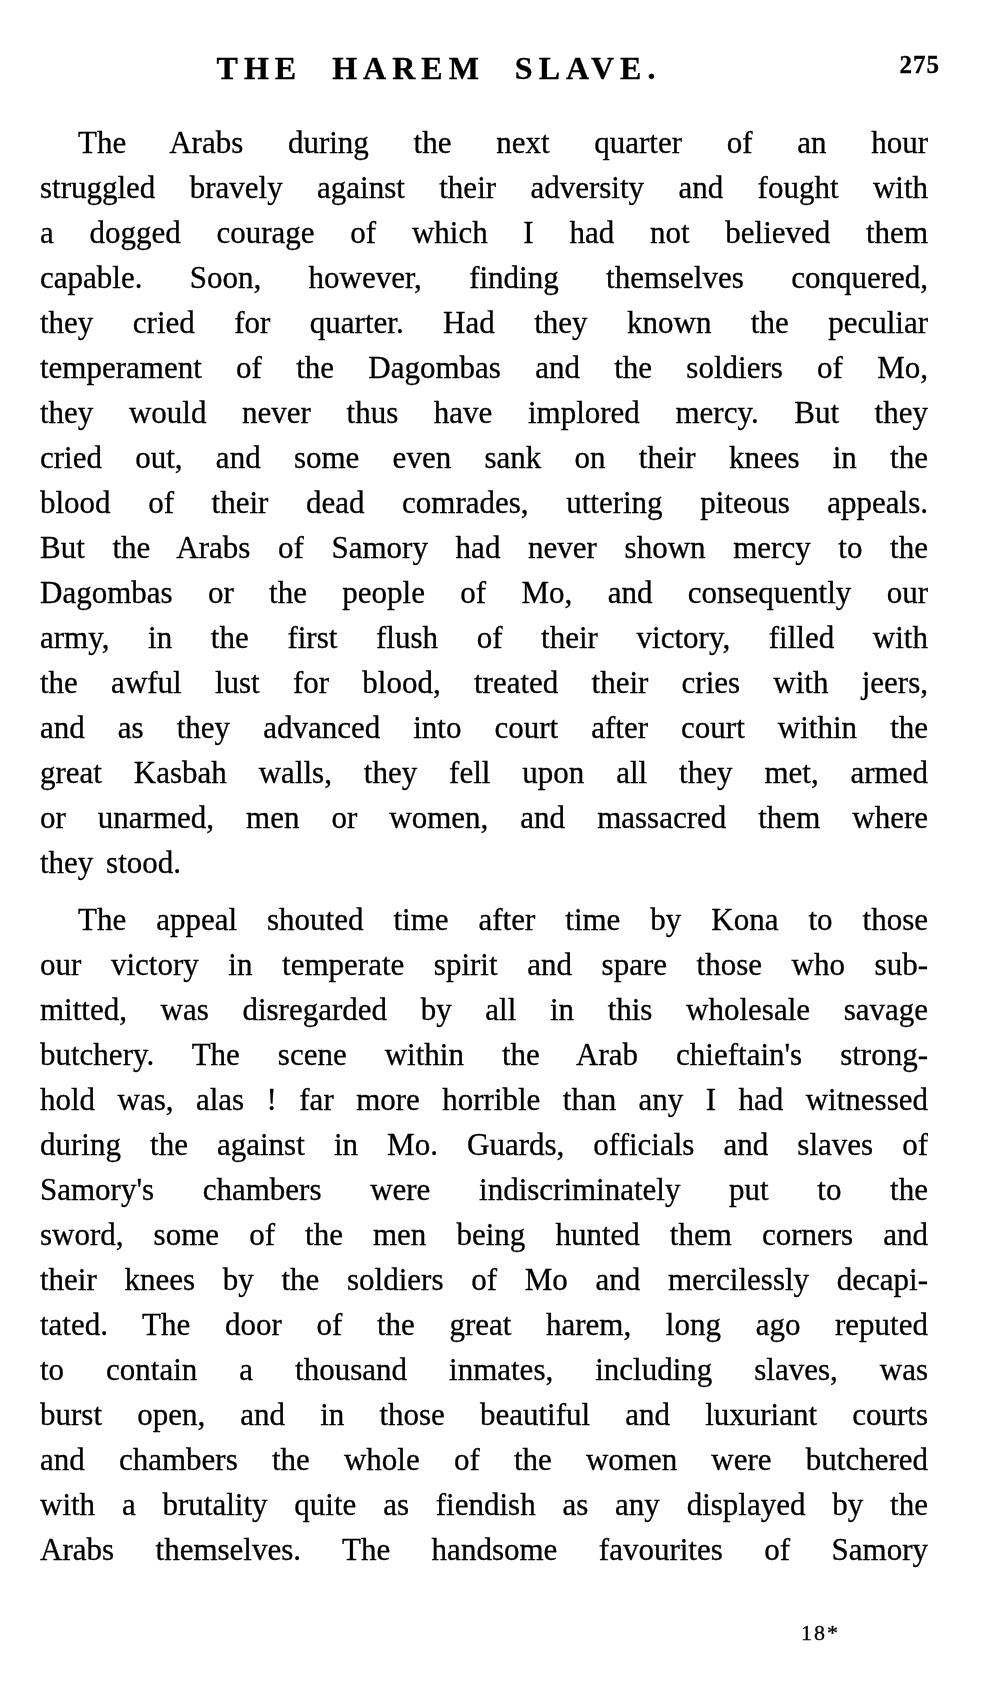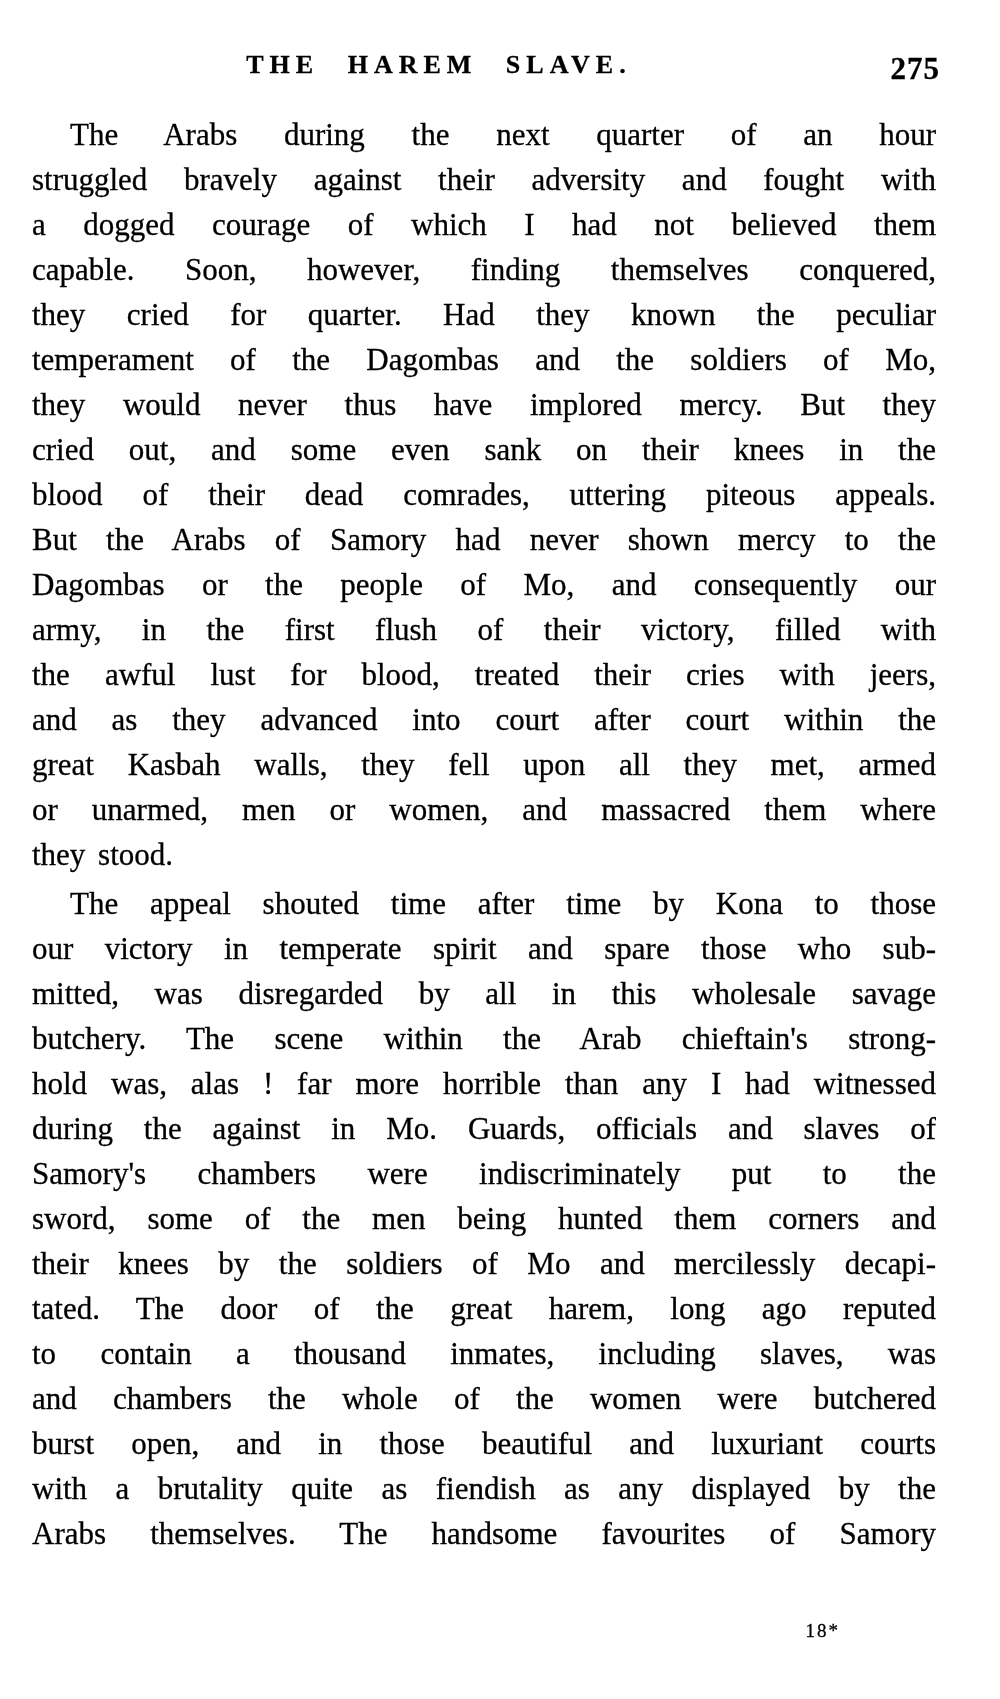--- a/index.html
+++ b/index.html
@@ -22,64 +22,64 @@
     top: 50px;
     left: 28px;
     width: 912px;
     height: 38px;
   }
   .header-title {
     position: absolute;
     left: 0;
     right: 90px;
     text-align: center;
-    font-size: 26px;
+    font-size: 32px;
     font-weight: bold;
     letter-spacing: 6px;
     word-spacing: 16px;
     white-space: nowrap;
   }
   .page-number {
     position: absolute;
     right: 0;
     top: 1px;
-    font-size: 31px;
+    font-size: 25px;
     font-weight: bold;
     letter-spacing: 1px;
   }
   .text-body {
     position: absolute;
     top: 108px;
     left: 28px;
     width: 912px;
     font-size: 31px;
     line-height: 45px;
     word-spacing: 5px;
   }
   .paragraph {
-    margin: 4px;
+    margin: 12px;
   }
   .line {
     text-align: justify;
     text-align-last: justify;
     white-space: normal;
     height: 45px;
     overflow: hidden;
   }
   .line.first {
     text-indent: 38px;
   }
   .line.last-left {
     text-align-last: left;
   }
   .signature-mark {
     position: absolute;
     right: 160px;
     top: 1620px;
-    font-size: 19px;
+    font-size: 22px;
     letter-spacing: 2px;
   }
 </style>
 </head>
 <body>
 
 <div class="page">
 
   <div class="running-header">
     <div class="header-title">THE HAREM SLAVE.</div>
@@ -111,22 +111,22 @@
         <div class="line">our victory in temperate spirit and spare those who sub-</div>
         <div class="line">mitted, was disregarded by all in this wholesale savage</div>
         <div class="line">butchery. The scene within the Arab chieftain's strong-</div>
         <div class="line">hold was, alas ! far more horrible than any I had witnessed</div>
         <div class="line">during the against in Mo. Guards, officials and slaves of</div>
         <div class="line">Samory's chambers were indiscriminately put to the</div>
         <div class="line">sword, some of the men being hunted them corners and</div>
         <div class="line">their knees by the soldiers of Mo and mercilessly decapi-</div>
         <div class="line">tated. The door of the great harem, long ago reputed</div>
         <div class="line">to contain a thousand inmates, including slaves, was</div>
+        <div class="line">burst open, and in those beautiful and luxuriant courts</div>
         <div class="line">and chambers the whole of the women were butchered</div>
-        <div class="line">burst open, and in those beautiful and luxuriant courts</div>
         <div class="line">with a brutality quite as fiendish as any displayed by the</div>
         <div class="line">Arabs themselves. The handsome favourites of Samory</div>
       </div>
     </div>
 
   <div class="signature-mark">18*</div>
 
 </div>
 
 </body></html>

